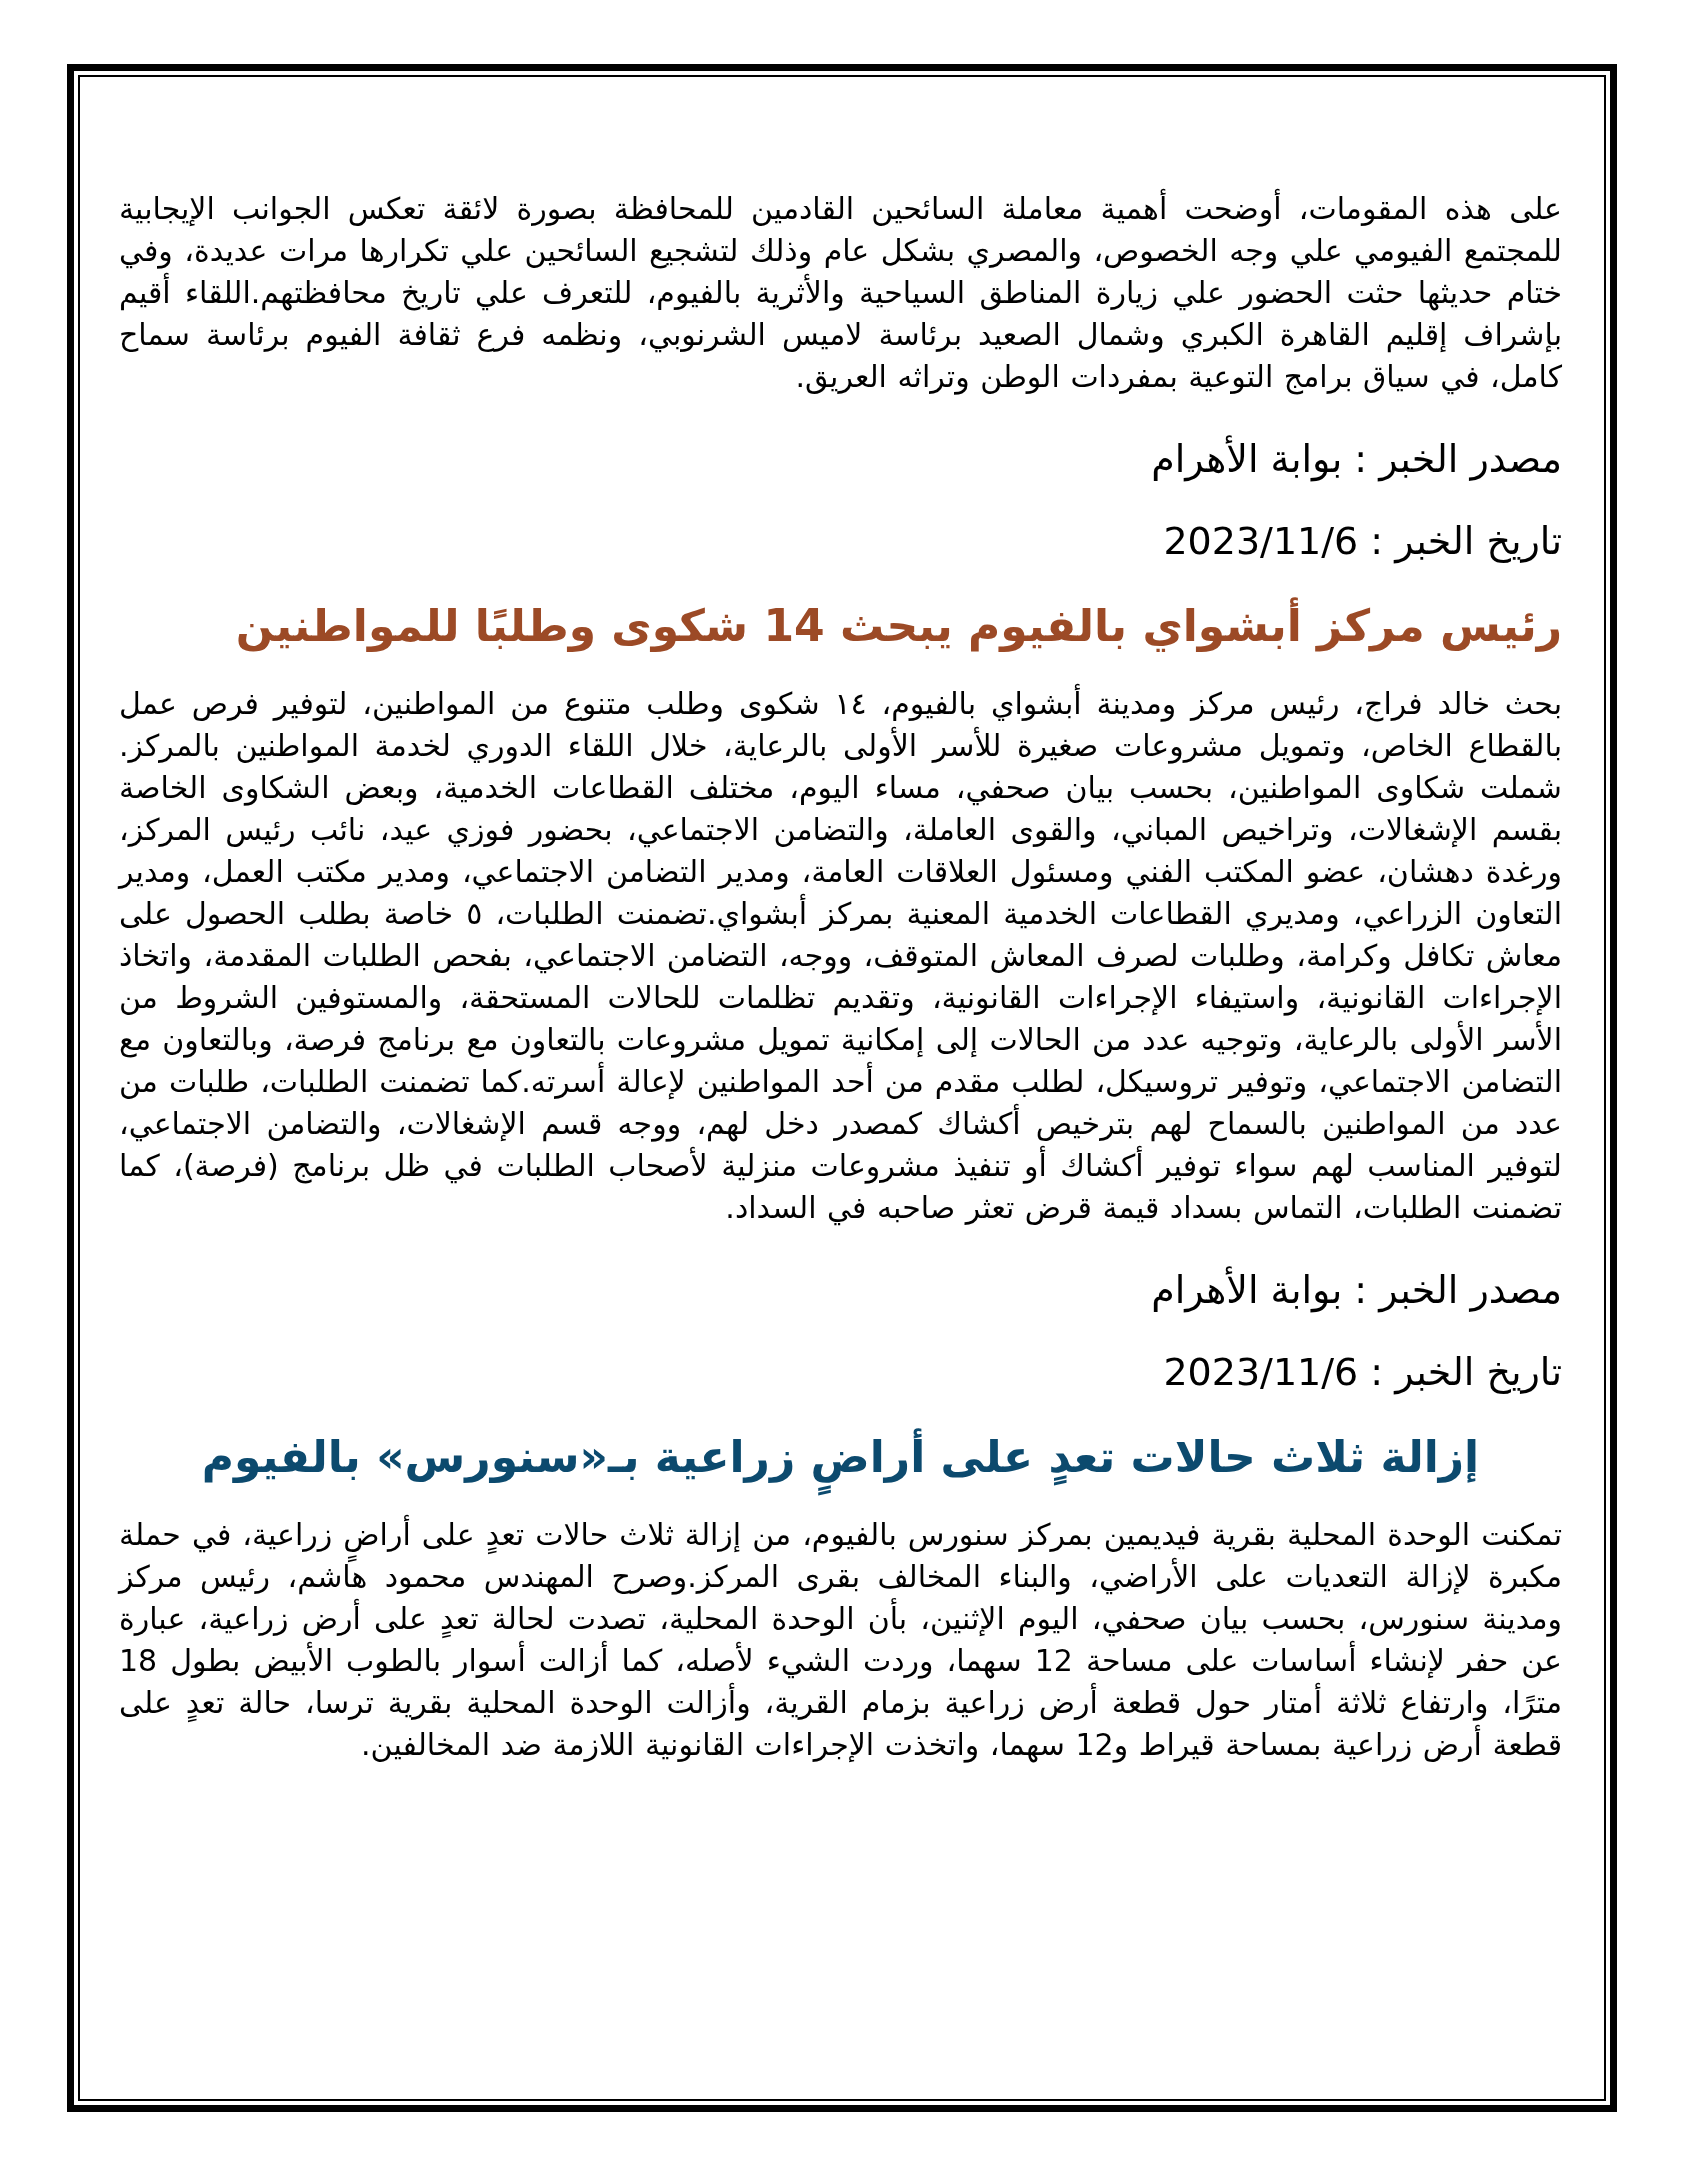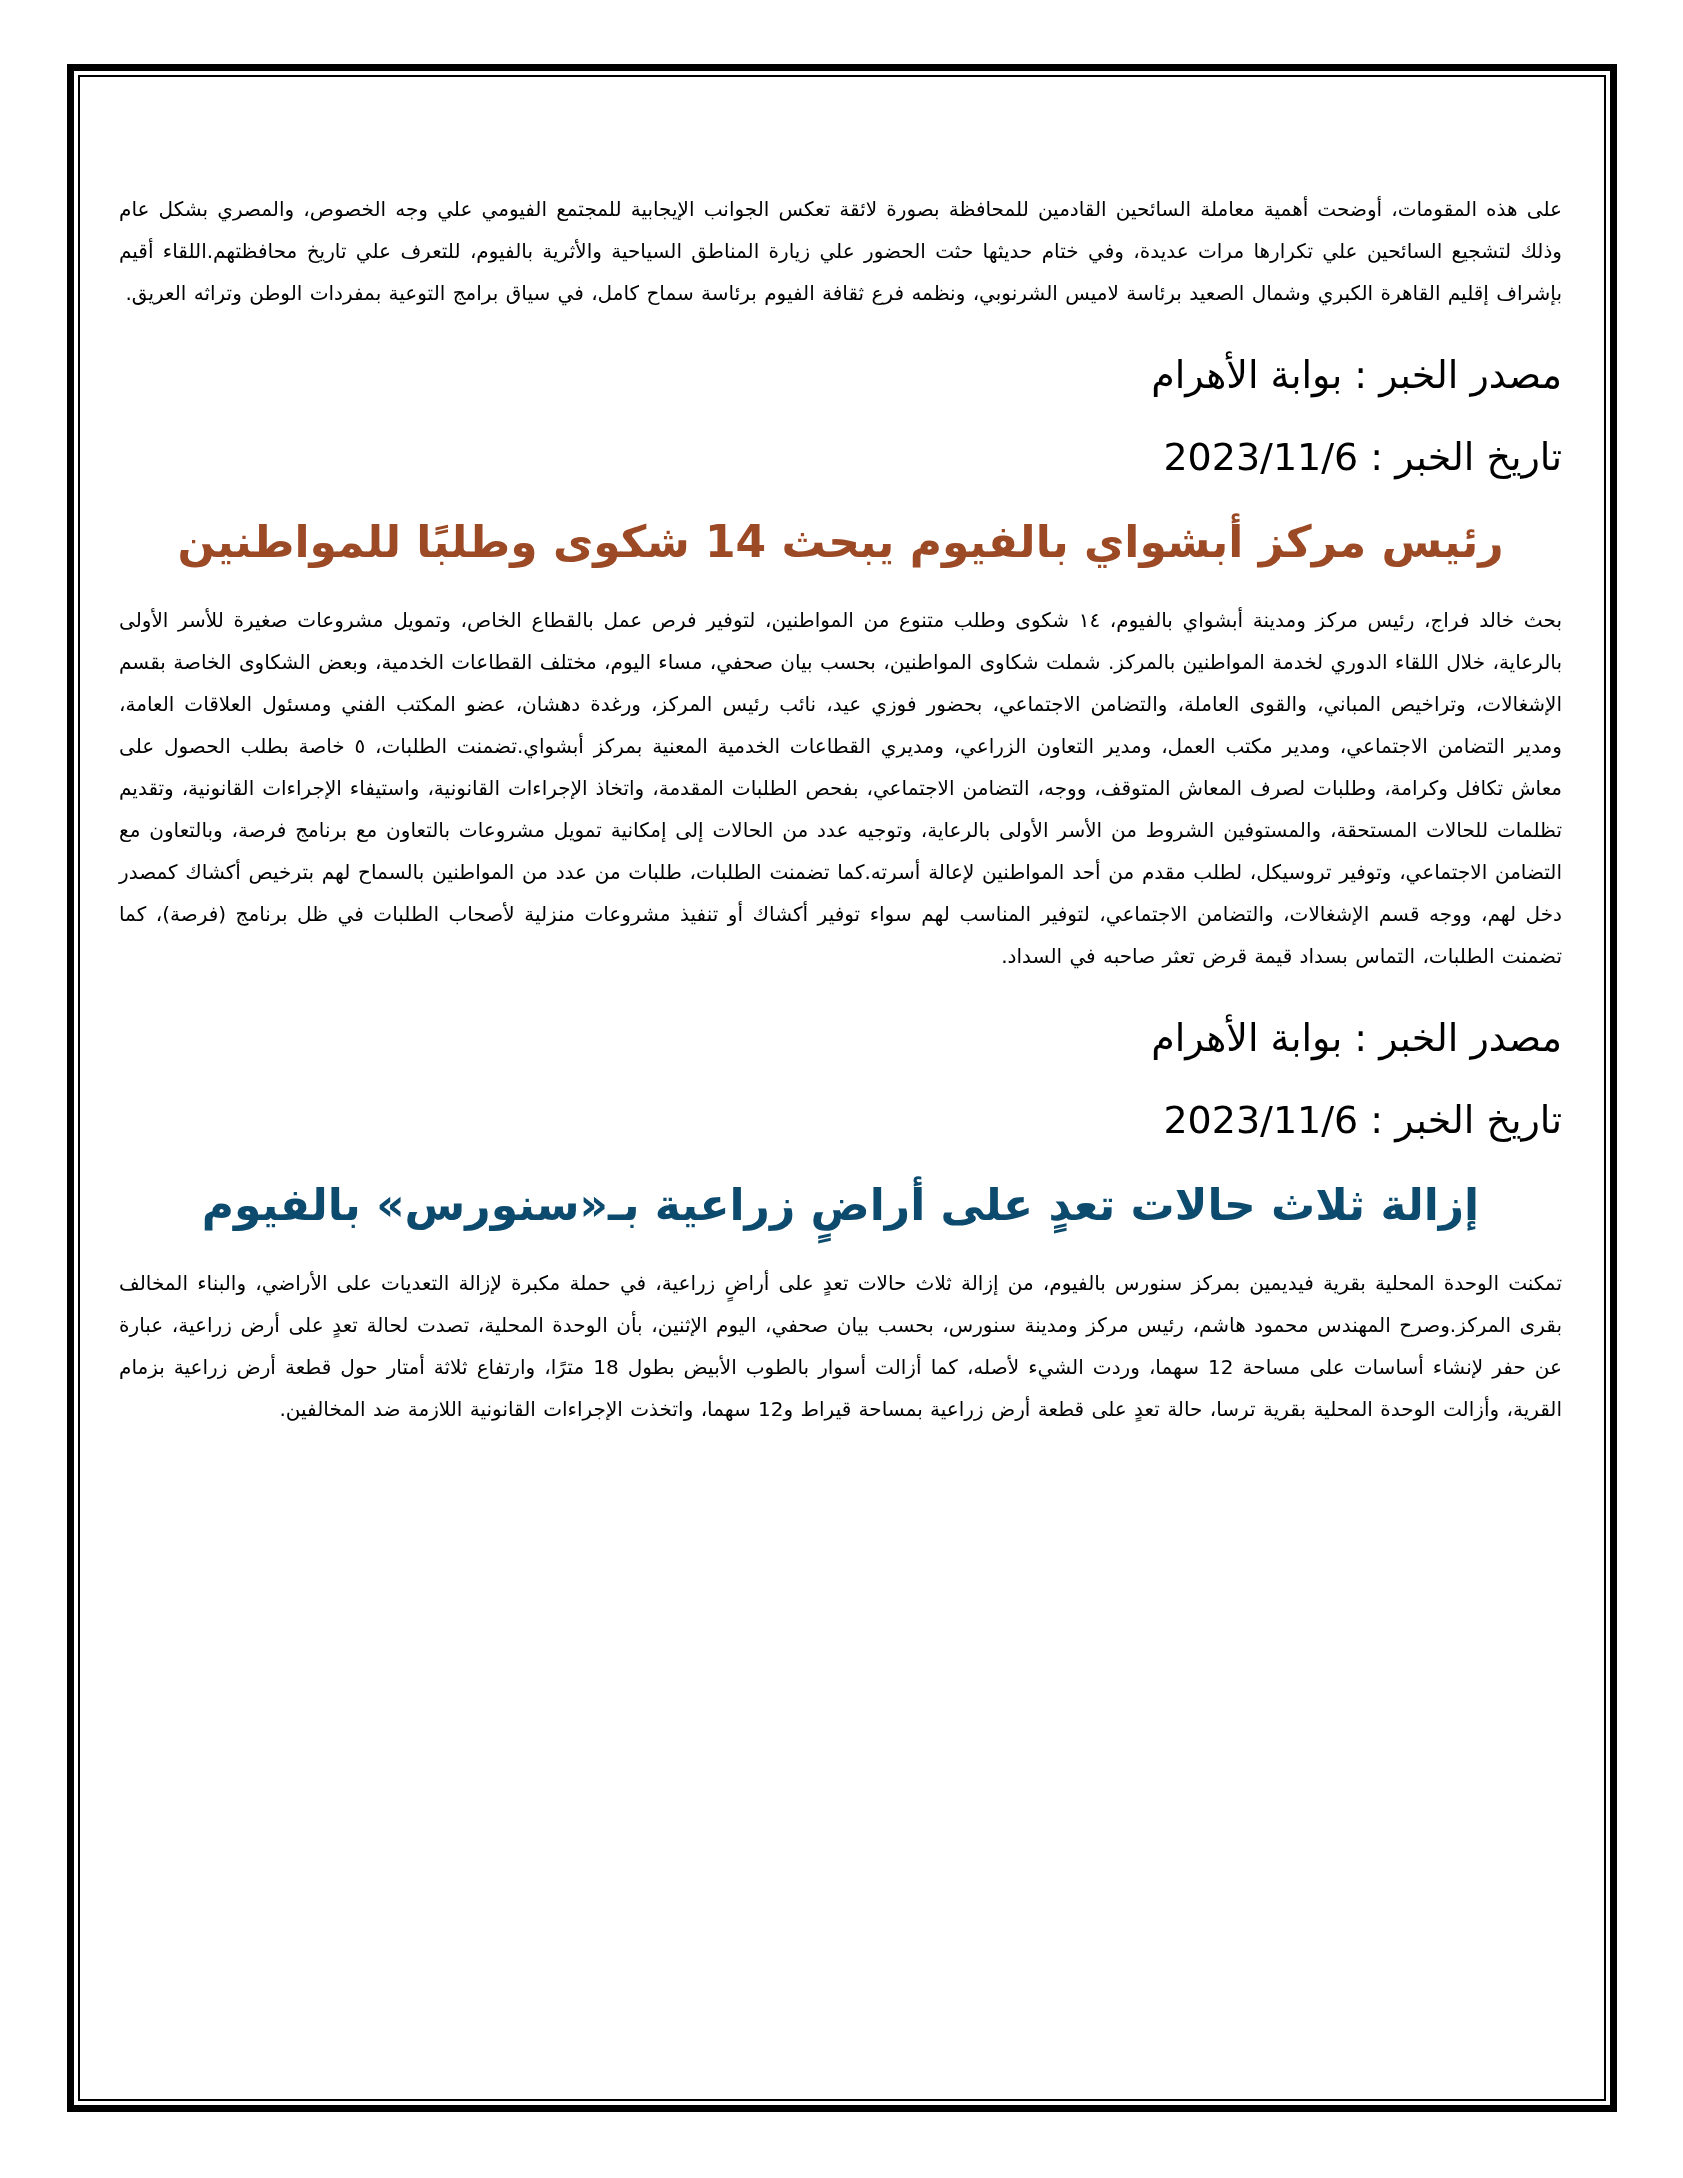--- a/index.html
+++ b/index.html
@@ -30,21 +30,21 @@
     border: 2px solid #000000;
   }
   .content {
     position: absolute;
     top: 0;
     right: 121px;
     width: 1443px;
     direction: rtl;
   }
   .para {
-    font-size: 20px;
+    font-size: 30px;
     line-height: 42px;
     text-align: justify;
     margin: 0;
     word-spacing: 1px;
   }
   .para-first {
     margin-top: 188px;
   }
   .para-body {
     margin-top: 26px;
@@ -71,21 +71,21 @@
 </div>
 
 <div class="content">
 
   <p class="para para-first">على هذه المقومات، أوضحت أهمية معاملة السائحين القادمين للمحافظة بصورة لائقة تعكس الجوانب الإيجابية للمجتمع الفيومي علي وجه الخصوص، والمصري بشكل عام وذلك لتشجيع السائحين علي تكرارها مرات عديدة، وفي ختام حديثها حثت الحضور علي زيارة المناطق السياحية والأثرية بالفيوم، للتعرف علي تاريخ محافظتهم.اللقاء أقيم بإشراف إقليم القاهرة الكبري وشمال الصعيد برئاسة لاميس الشرنوبي، ونظمه فرع ثقافة الفيوم برئاسة سماح كامل، في سياق برامج التوعية بمفردات الوطن وتراثه العريق.</p>
 
   <p class="meta">مصدر الخبر : بوابة الأهرام</p>
 
   <p class="meta">تاريخ الخبر : 2023/11/6</p>
 
-  <h2 class="article-heading" style="color:#9c4a26;">رئيس مركز أبشواي بالفيوم يبحث 14 شكوى وطلبًا للمواطنين</h2>
+  <h2 class="article-heading" style="color:#9c4a26;text-align:right;">رئيس مركز أبشواي بالفيوم يبحث 14 شكوى وطلبًا للمواطنين</h2>
 
   <p class="para para-body">بحث خالد فراج، رئيس مركز ومدينة أبشواي بالفيوم، ١٤ شكوى وطلب متنوع من المواطنين، لتوفير فرص عمل بالقطاع الخاص، وتمويل مشروعات صغيرة للأسر الأولى بالرعاية، خلال اللقاء الدوري لخدمة المواطنين بالمركز. شملت شكاوى المواطنين، بحسب بيان صحفي، مساء اليوم، مختلف القطاعات الخدمية، وبعض الشكاوى الخاصة بقسم الإشغالات، وتراخيص المباني، والقوى العاملة، والتضامن الاجتماعي، بحضور فوزي عيد، نائب رئيس المركز، ورغدة دهشان، عضو المكتب الفني ومسئول العلاقات العامة، ومدير التضامن الاجتماعي، ومدير مكتب العمل، ومدير التعاون الزراعي، ومديري القطاعات الخدمية المعنية بمركز أبشواي.تضمنت الطلبات، ٥ خاصة بطلب الحصول على معاش تكافل وكرامة، وطلبات لصرف المعاش المتوقف، ووجه، التضامن الاجتماعي، بفحص الطلبات المقدمة، واتخاذ الإجراءات القانونية، واستيفاء الإجراءات القانونية، وتقديم تظلمات للحالات المستحقة، والمستوفين الشروط من الأسر الأولى بالرعاية، وتوجيه عدد من الحالات إلى إمكانية تمويل مشروعات بالتعاون مع برنامج فرصة، وبالتعاون مع التضامن الاجتماعي، وتوفير تروسيكل، لطلب مقدم من أحد المواطنين لإعالة أسرته.كما تضمنت الطلبات، طلبات من عدد من المواطنين بالسماح لهم بترخيص أكشاك كمصدر دخل لهم، ووجه قسم الإشغالات، والتضامن الاجتماعي، لتوفير المناسب لهم سواء توفير أكشاك أو تنفيذ مشروعات منزلية لأصحاب الطلبات في ظل برنامج (فرصة)، كما تضمنت الطلبات، التماس بسداد قيمة قرض تعثر صاحبه في السداد.</p>
 
   <p class="meta">مصدر الخبر : بوابة الأهرام</p>
 
   <p class="meta">تاريخ الخبر : 2023/11/6</p>
 
   <h2 class="article-heading" style="color:#0c4a6e;">إزالة ثلاث حالات تعدٍ على أراضٍ زراعية بـ«سنورس» بالفيوم</h2>
 
   <p class="para para-body">تمكنت الوحدة المحلية بقرية فيديمين بمركز سنورس بالفيوم، من إزالة ثلاث حالات تعدٍ على أراضٍ زراعية، في حملة مكبرة لإزالة التعديات على الأراضي، والبناء المخالف بقرى المركز.وصرح المهندس محمود هاشم، رئيس مركز ومدينة سنورس، بحسب بيان صحفي، اليوم الإثنين، بأن الوحدة المحلية، تصدت لحالة تعدٍ على أرض زراعية، عبارة عن حفر لإنشاء أساسات على مساحة 12 سهما، وردت الشيء لأصله، كما أزالت أسوار بالطوب الأبيض بطول 18 مترًا، وارتفاع ثلاثة أمتار حول قطعة أرض زراعية بزمام القرية، وأزالت الوحدة المحلية بقرية ترسا، حالة تعدٍ على قطعة أرض زراعية بمساحة قيراط و12 سهما، واتخذت الإجراءات القانونية اللازمة ضد المخالفين.</p>

